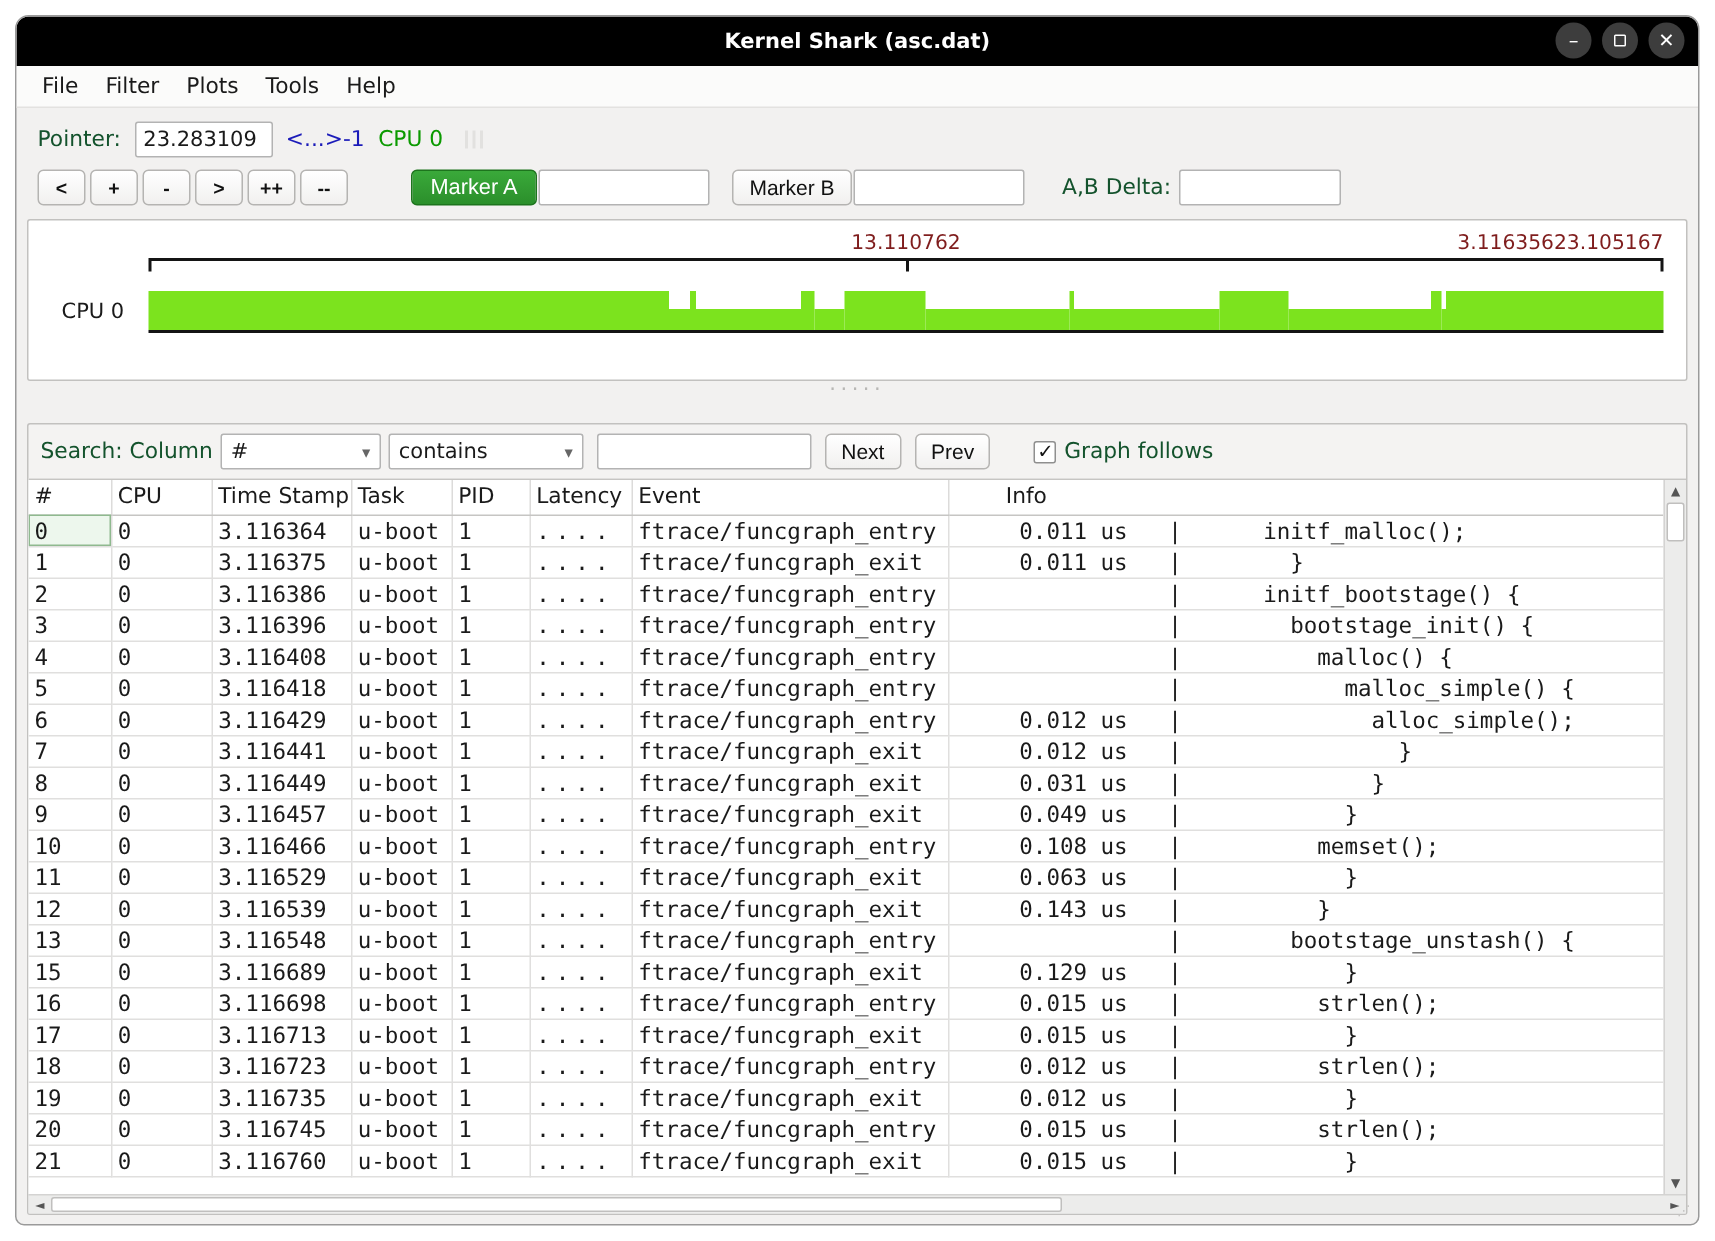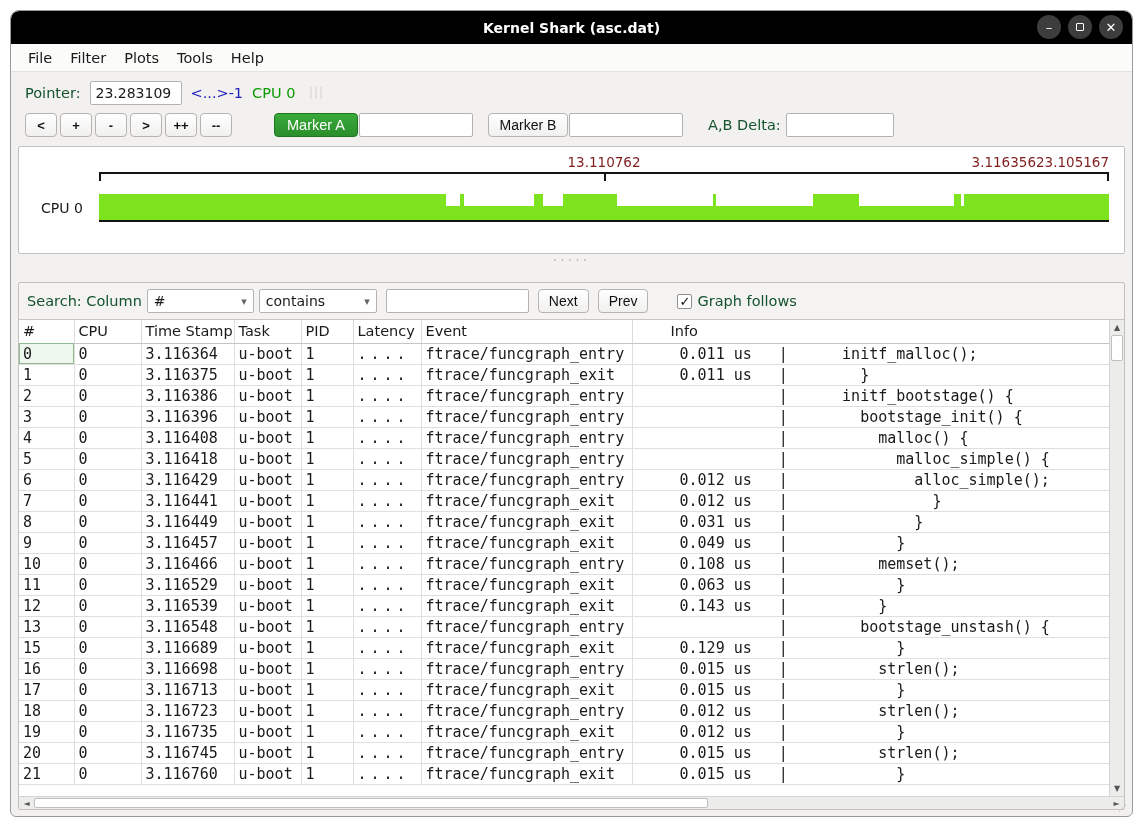--- a/index.html
+++ b/index.html
@@ -57,21 +57,21 @@
 
   
   .splitter{height:12px;display:flex;align-items:center;justify-content:center;color:#b8b7b5;font-size:14px;letter-spacing:3px;line-height:6px;}
 
   
   .lower{margin:16px 7px;border:1px solid #c2c1bf;background:#f4f3f2;border-radius:2px;}
   .search-row{display:flex;align-items:center;gap:5px;height:36px;padding:0 8px;}
   .combo{background:#ffffff;border:1px solid #b3b3b3;border-radius:2px;height:24px;display:flex;align-items:center;justify-content:space-between;padding:0 6px;font-size:14px;}
   .combo .arrow{color:#666;font-size:11px;margin-left:6px;}
   .combo1{width:107px;}
-  .combo2{width:118px;}
+  .combo2{width:130px;}
   .search-input{width:143px;margin-left:4px;}
   .next-btn,.prev-btn{margin-left:4px;padding:0 10px;}
   .cbwrap{display:flex;align-items:center;gap:5px;margin-left:24px;}
   .cb{width:15px;height:15px;background:#ffffff;border:1px solid #8f8f8f;border-radius:2px;display:flex;align-items:center;justify-content:center;font-size:13px;font-weight:bold;color:#111;line-height:1;}
   .cb .check{visibility:hidden;}
   .cb.checked .check{visibility:visible;}
 
   
   .table-zone{display:flex;border-top:1px solid #c6c5c3;height:477px;background:#ffffff;}
   .table-scroll{flex:1;overflow:hidden;}

